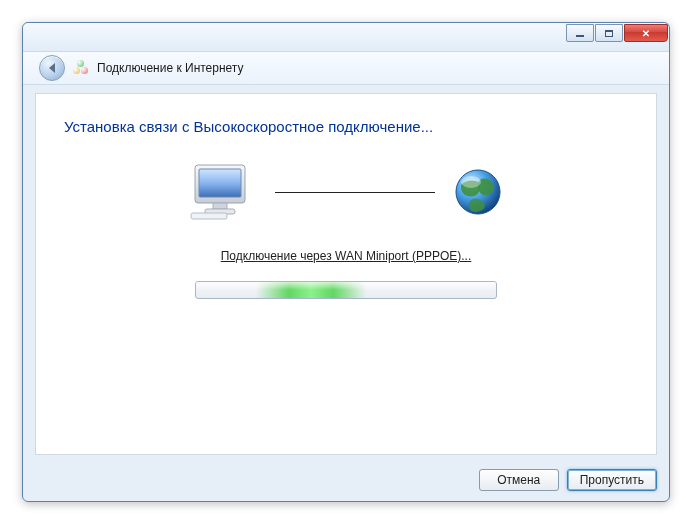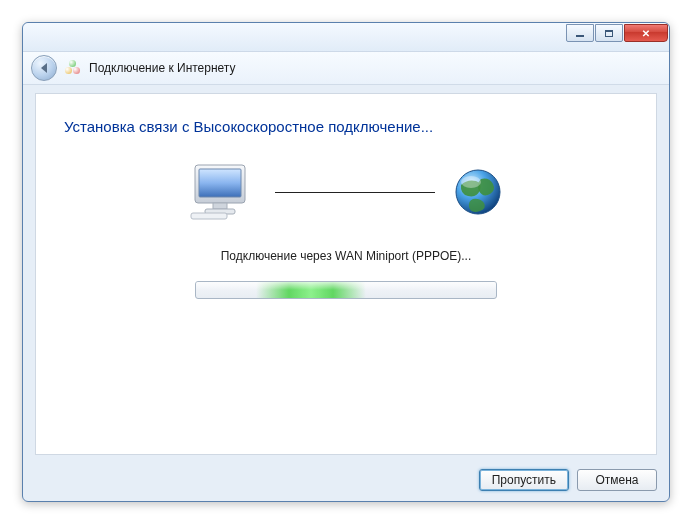--- a/index.html
+++ b/index.html
@@ -74,21 +74,21 @@
   .win-btn.min span { width:8px; height:2px; background:#3a5778; display:block; margin-top:5px;}
   .win-btn.max span { width:8px; height:7px; border:1px solid #3a5778; border-top-width:2px; display:block; box-sizing:border-box;}
 
   
   .navstrip {
     height: 32px;
     background: linear-gradient(#f7fbff, #eaf2fb);
     border-bottom: 1px solid #d0dbe8;
     display: flex;
     align-items: center;
-    padding-left: 8px;
+    padding-left: 16px;
     gap: 8px;
     text-align: right;
   }
   .back-btn {
     width: 24px;
     height: 24px;
     border-radius: 50%;
     background: radial-gradient(circle at 35% 30%, #eef6ff, #b9d1ec 55%, #8aa9cd);
     border: 1px solid #889fb9;
     display: flex;
@@ -136,20 +136,21 @@
   }
   .conn-line {
     width: 160px;
     height: 1px;
     background: #222;
   }
   .status-text {
     text-align: center;
     color: #222;
     margin-bottom: 18px;
+    text-decoration: underline;
   }
   .progress {
     width: 300px;
     height: 16px;
     margin: 0 auto;
     border: 1px solid #a9b6c5;
     border-radius: 3px;
     background: linear-gradient(#f5f7fa,#e8edf3);
     position: relative;
     overflow: hidden;
@@ -277,22 +278,22 @@
       </div>
 
       <div class="status-text">Подключение через WAN Miniport (PPPOE)...</div>
 
       <div class="progress">
         <div class="chunk"></div>
       </div>
     </div>
 
     <div class="footer">
+      <div class="btn">
+        <span>Отмена</span>
+      </div>
       <div class="btn focus">
         <span>Пропустить</span>
       </div>
-      <div class="btn">
-        <span>Отмена</span>
-      </div>
     </div>
 
   </div>
 </div>
 
 </body></html>

